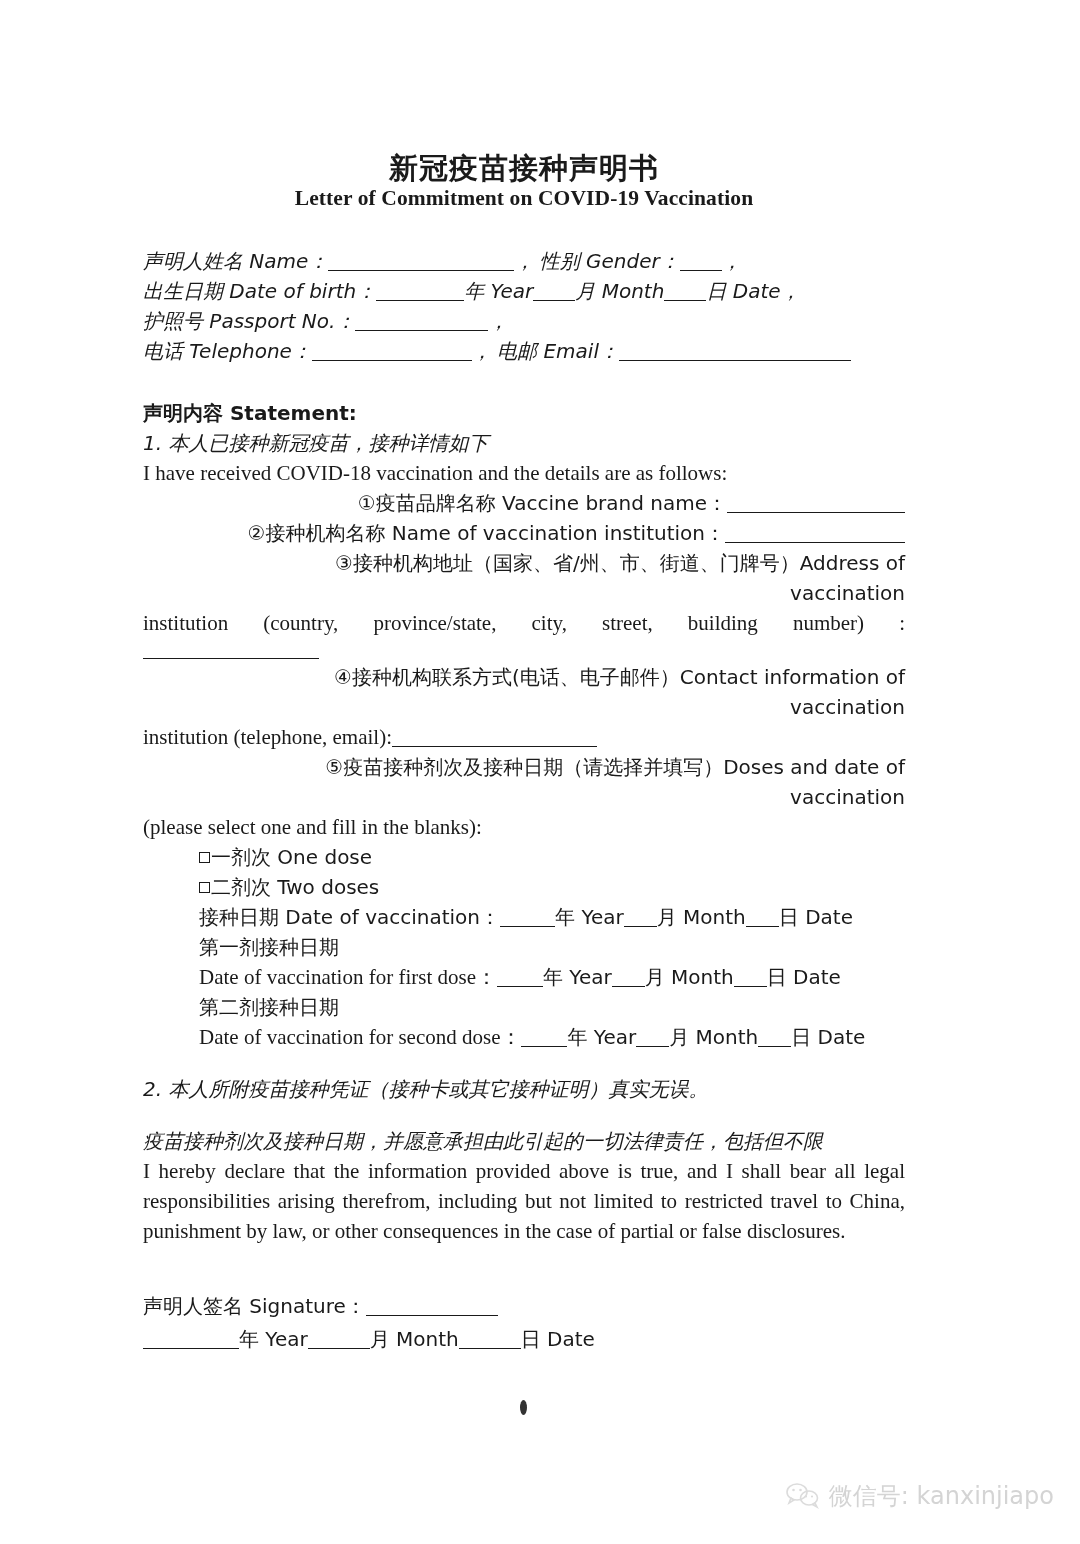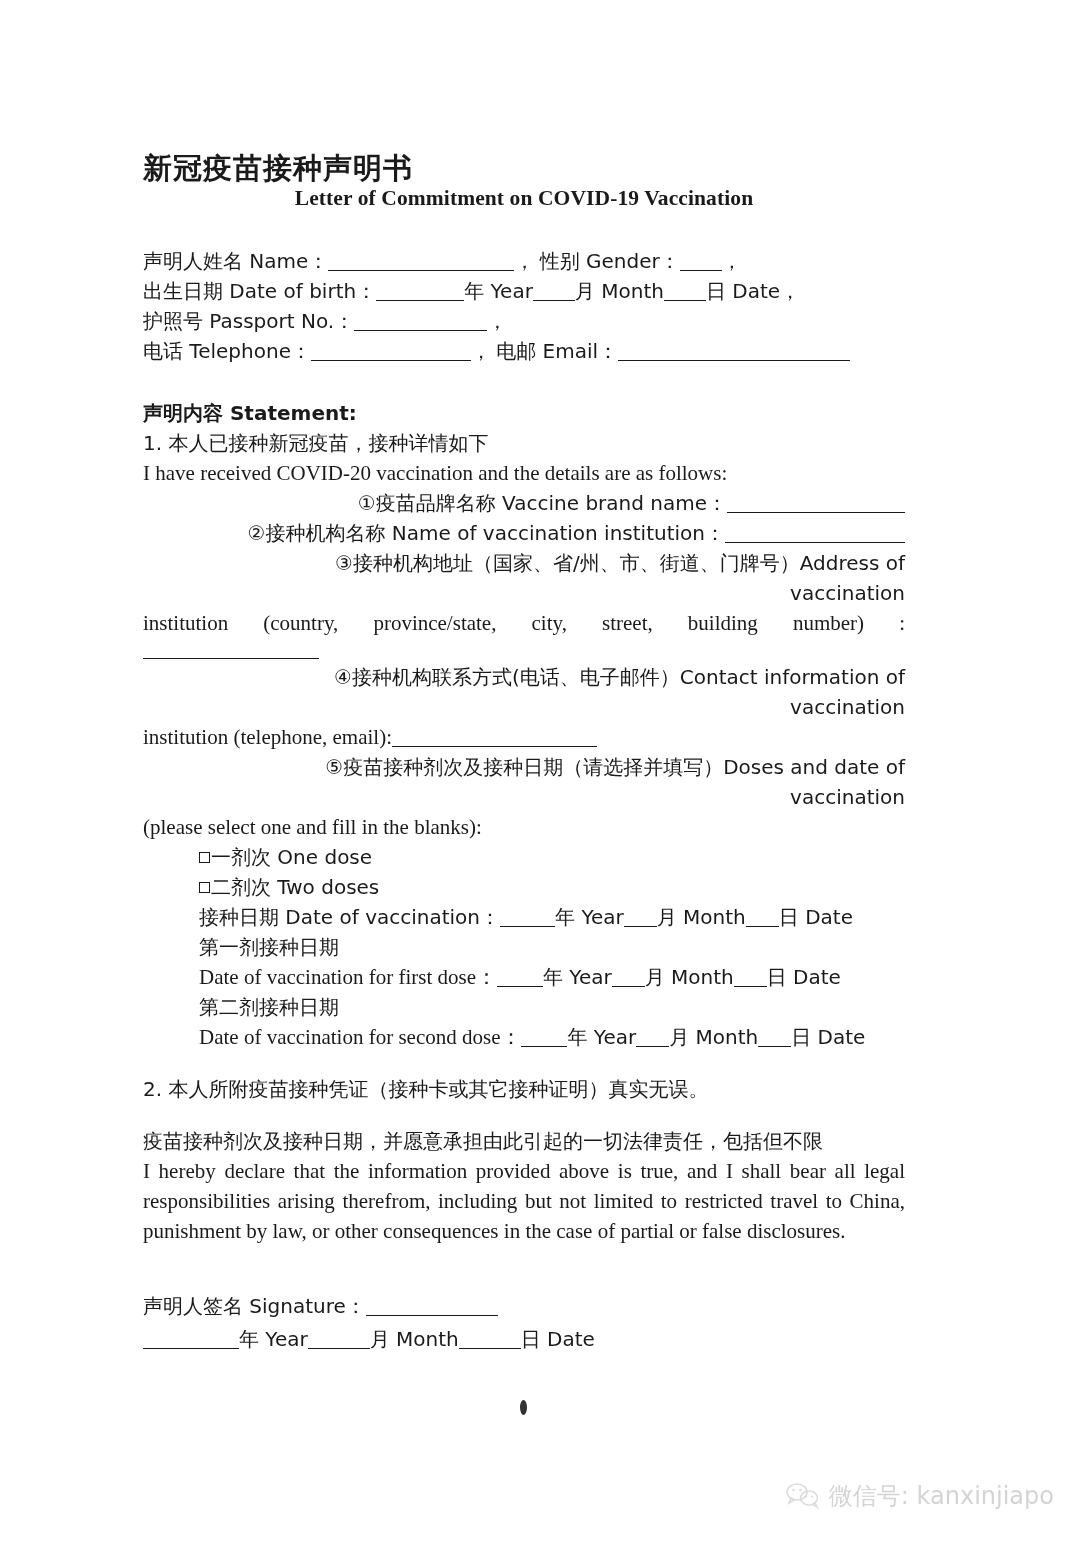--- a/index.html
+++ b/index.html
@@ -26,21 +26,21 @@
 
   .content {
     position: absolute;
     left: 143px;
     top: 150px;
     width: 762px;
   }
 
   
   .title-cn {
-    text-align: left;
+    text-align: center;
     font-size: 29px;
     font-weight: bold;
     letter-spacing: 1px;
     line-height: 1.25;
     font-family: "DejaVu Sans", "Liberation Sans", sans-serif;
   }
   .title-en {
     text-align: center;
     font-size: 21.5px;
     font-weight: bold;
@@ -48,20 +48,21 @@
   }
 
   
   .fields {
     margin-top: 35px;
   }
   .row {
     font-size: 21px;
     line-height: 30px;
     white-space: nowrap;
+    font-style: italic;
   }
   .para {
     font-size: 21px;
     line-height: 30px;
   }
   .cn { font-family: "DejaVu Sans", "Liberation Sans", sans-serif; font-size: 20px; }
 
   
   .blank {
     display: inline-block;
@@ -205,21 +206,21 @@
 
     </div>
 
     <div class="statement-head">
       <span class="cn">声明内容 Statement:</span>
     </div>
 
     <div class="row">
       <span class="cn">1. 本人已接种新冠疫苗，接种详情如下</span>
     </div>
-    <div class="para">I have received COVID-20 vaccination and the details are as follows:</div>
+    <div class="para">I have received COVID-18 vaccination and the details are as follows:</div>
 
     <div class="sub-item">
       <span class="circ cn">①</span><span class="cn">疫苗品牌名称 Vaccine brand name：</span><span class="blank b-brand"></span>
     </div>
 
     <div class="sub-item">
       <span class="circ cn">②</span><span class="cn">接种机构名称 Name of vaccination institution：</span><span class="blank b-inst"></span>
     </div>
 
     <div class="sub-item">

